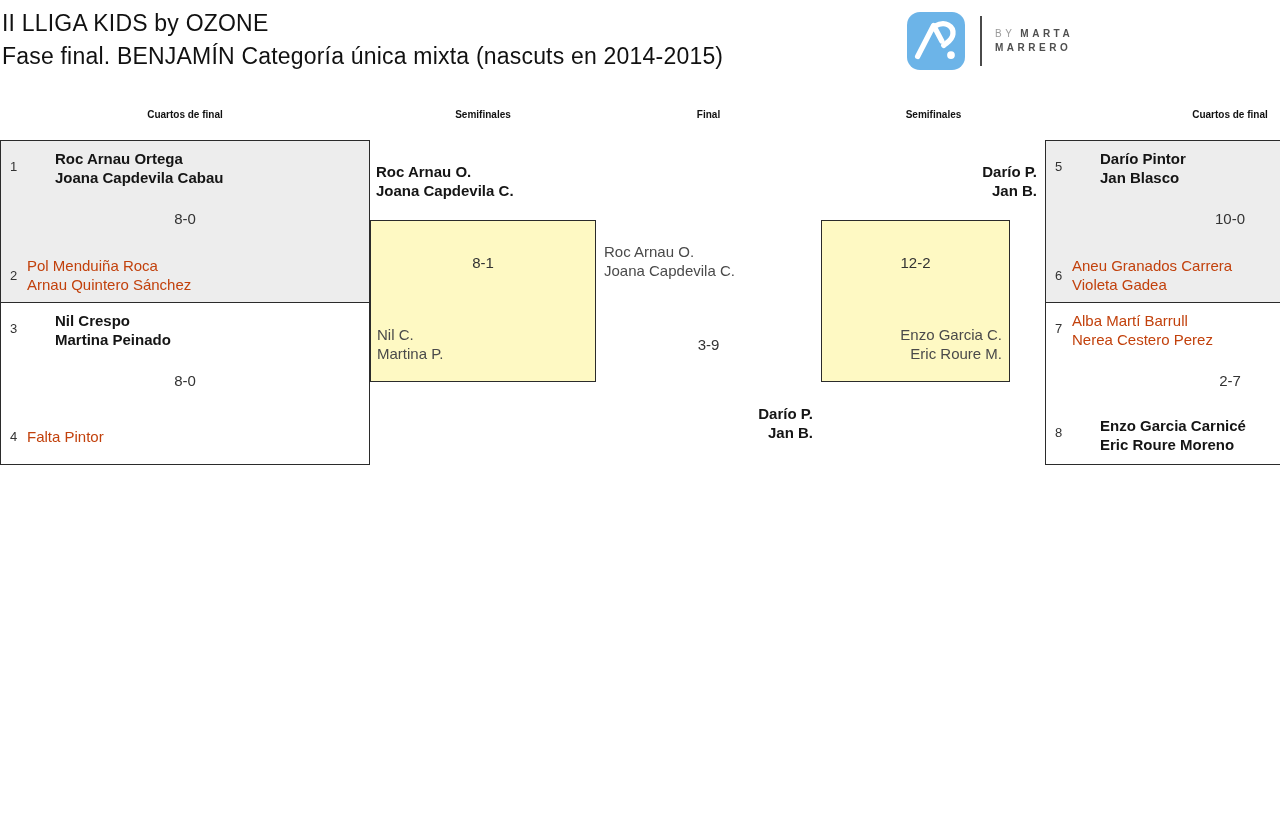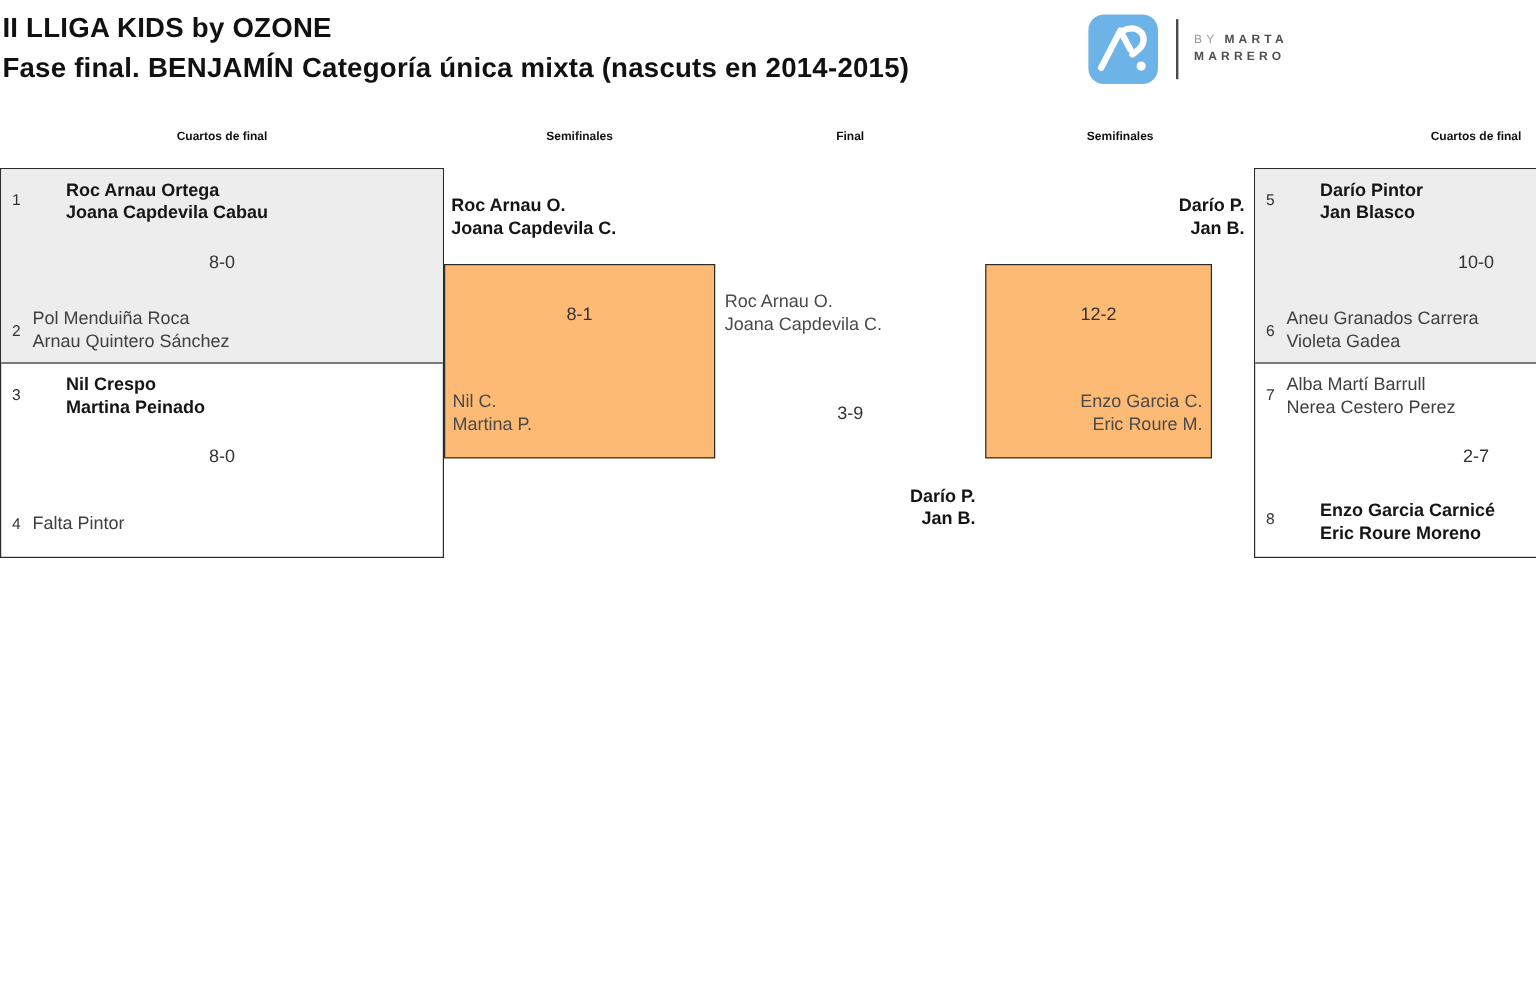--- a/index.html
+++ b/index.html
@@ -6,21 +6,21 @@
   html,body { width:1280px; height:829px; }
   body {
     position:relative;
     overflow:hidden;
     background:#ffffff;
     font-family:"Liberation Sans", sans-serif;
     color:#151515;
   }
 
   
-  .page-title { position:absolute; left:2px; top:7px; font-size:23px; font-weight:700; color:#111; line-height:33px; letter-spacing:0.2px; }
+  .page-title { position:absolute; left:2px; top:7px; font-size:23px; font-weight:400; color:#111; line-height:33px; letter-spacing:0.2px; }
 
   .logo { position:absolute; left:893px; top:8px; height:66px; display:flex; align-items:center; }
   .logo-text { display:flex; flex-direction:column; align-items:flex-end; }
   .logo-brand { font-size:40px; font-weight:700; font-style:italic; color:#3a3a3a; letter-spacing:2px; line-height:46px; }
   .logo-sub { font-size:11px; font-weight:700; letter-spacing:8.5px; margin-right:-4px; color:#3a3a3a; margin-top:0px; }
   .logo-mark { width:58px; height:58px; border-radius:13px; background:#6CB4E8; margin-left:14px; flex:none; }
   .logo-divider { width:2px; height:50px; background:#4a4a4a; margin:0 13px 0 15px; flex:none; }
   .logo-by { font-size:10px; letter-spacing:3.5px; line-height:14px; font-weight:700; color:#4f4f4f; white-space:nowrap; }
   .logo-by .by-prefix { color:#9b9b9b; font-weight:400; margin-right:5px; }
 
@@ -35,32 +35,32 @@
   
   .qf { position:absolute; top:140px; width:370px; height:325px; border:1px solid #2b2b2b; box-sizing:border-box; background:#fff; }
   .qf-left  { left:0; }
   .qf-right { left:1045px; }
   .qf-half { position:relative; height:161px; }
   .qf-half.first { height:162px; background:#EDEDED; border-bottom:1px solid #2b2b2b; box-sizing:border-box; }
 
   .seed { position:absolute; left:9px; font-size:13px; color:#333; }
   .seed.sa { top:18px; }
   .seed.sb { top:127px; }
-  .team { position:absolute; left:26px; font-size:15px; line-height:19px; color:#404040; white-space:nowrap; }
+  .team { position:absolute; left:26px; font-size:15px; line-height:19px; color:#c2410c; white-space:nowrap; }
   .team.bold { font-weight:700; color:#151515;margin-left:28px; }
   .team.ta { top:8px; }
   .team.tb { top:115px; }
   .team.tb.single { top:124px; }
   .match-score { position:absolute; top:69px; left:0; width:100%; text-align:center; font-size:15px; color:#333; }
 
   
   .sf-label { position:absolute; top:162px; font-size:15px; line-height:19px; font-weight:700; color:#151515; white-space:nowrap; }
   .sf-label.left  { left:376px; }
   .sf-label.right { left:822px; width:215px; text-align:right; }
-  .sf-box { position:absolute; top:220px; height:162px; border:1px solid #2b2b2b; box-sizing:border-box; background:#fdba74; }
+  .sf-box { position:absolute; top:220px; height:162px; border:1px solid #2b2b2b; box-sizing:border-box; background:#fef9c3; }
   .sf-box.left  { left:370px; width:226px; }
   .sf-box.right { left:821px; width:189px; }
   .sf-score { position:absolute; top:33px; left:0; width:100%; text-align:center; font-size:15px; color:#333; }
   .sf-loser { position:absolute; top:104px; font-size:15px; line-height:19px; color:#4a4a4a; white-space:nowrap; }
   .sf-box.left  .sf-loser { left:6px; }
   .sf-box.right .sf-loser { right:7px; text-align:right; }
 
   
   .final-team-a { position:absolute; left:604px; top:242px; font-size:15px; line-height:19px; color:#4a4a4a; white-space:nowrap; }
   .final-score  { position:absolute; left:596px; top:336px; width:225px; text-align:center; font-size:15px; color:#333; }

